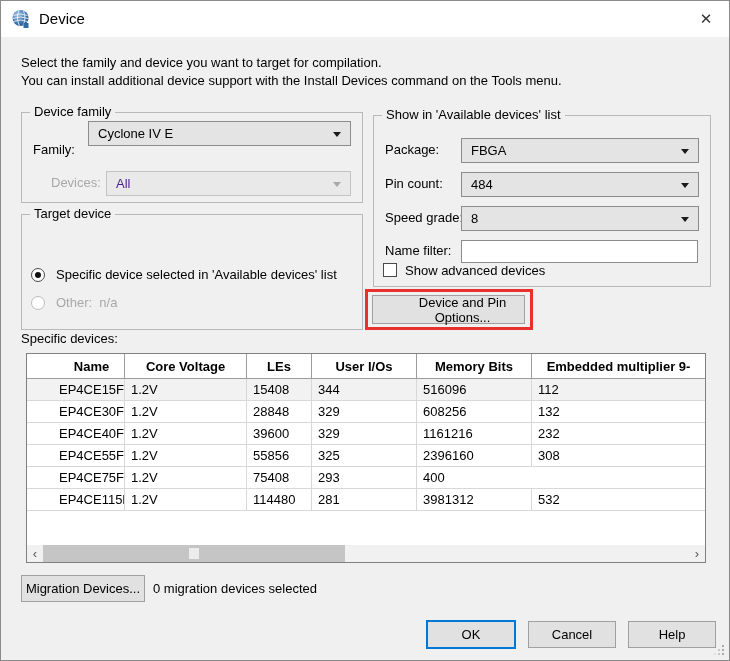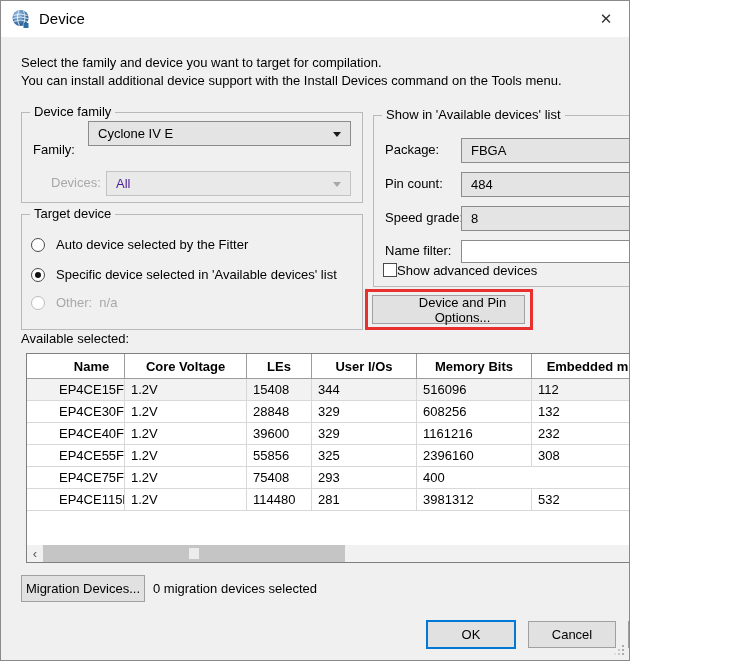--- a/index.html
+++ b/index.html
@@ -1,19 +1,19 @@
 <!DOCTYPE html>
 <html><head>
 <meta charset="utf-8">
 <style>
   * { box-sizing: border-box; margin: 0; padding: 0; }
   html,body { width:730px; height:661px; }
   body { font-family:"Liberation Sans", sans-serif; font-size:13px; color:#000; }
 
-  .dialog { position:relative; width:630px; height:661px; background:#f0f0f0;
+  .dialog { position:relative; width:730px; height:661px; background:#f0f0f0;
             border:1px solid #8a8a8a; overflow:hidden; }
 
   
   .titlebar { position:absolute; left:0; top:0; width:100%; height:36px; background:#ffffff; }
   .app-icon { position:absolute; left:10px; top:8px; width:20px; height:20px; }
   .win-title { position:absolute; left:38px; top:0; height:36px; line-height:36px; font-size:15px; }
   .close-btn { position:absolute; right:0; top:0; width:46px; height:36px;
                display:flex; align-items:center; justify-content:center;
                font-size:15px; color:#333; cursor:pointer; background:transparent; border:none; }
 
@@ -32,21 +32,21 @@
            display:flex; align-items:center; padding:0 9px; cursor:default; }
   .combo .caret { position:absolute; right:9px; top:10px; width:0; height:0;
                   border-left:4px solid transparent; border-right:4px solid transparent;
                   border-top:5px solid #1a1a1a; }
   .combo.disabled { background:#e9e9e9; border-color:#c3c3c3; color:#4c1d95; }
   .combo.disabled .caret { border-top-color:#a8a8a8; }
 
   
   .textinput { position:absolute; height:23px; background:#fff; border:1px solid #8b8b8b;
                font:inherit; padding:0 5px; }
-  .checkrow { position:absolute; display:flex; align-items:flex-start; }
+  .checkrow { position:absolute; display:flex; align-items:flex-start; gap:8px; }
   .checkbox { width:14px; height:14px; background:#fff; border:1px solid #4a4a4a; }
 
   
   .radiorow { position:absolute; display:flex; align-items:center; gap:11px; }
   .radio { width:14px; height:14px; border:1px solid #4a4a4a; border-radius:50%;
            background:#fff; position:relative; flex:0 0 auto; }
   .radio.checked::after { content:""; position:absolute; left:3px; top:3px; right:3px; bottom:3px;
                           background:#111; border-radius:50%; }
   .radio.disabled { border-color:#bdbdbd; }
   .radiolabel { white-space:pre; }
@@ -155,37 +155,33 @@
   <span class="lbl" style="left:384px; top:238px;">Name filter:</span>
   <input class="textinput" style="left: 460px; top: 239px; width: 237px;" value="">
   <div class="checkrow" style="left:382px; top:262px;">
     <span class="checkbox"></span>
     <span>Show advanced devices</span>
   </div>
 
   <div class="group" style="left:20px; top:213px; width:342px; height:116px;">
     <span class="group-title">Target device</span>
   </div>
-  <div class="radiorow" style="left:30px; top:236px;">
-    <span class="radio"></span>
-    <span class="radiolabel">Auto device selected by the Fitter</span>
-  </div>
   <div class="radiorow" style="left:30px; top:266px;">
     <span class="radio checked"></span>
     <span class="radiolabel">Specific device selected in 'Available devices' list</span>
   </div>
   <div class="radiorow" style="left:30px; top:294px;">
     <span class="radio disabled"></span>
     <span class="radiolabel disabled">Other:  n/a</span>
   </div>
 
   <button class="btn" style="left:371px; top:294px; width:153px; height:29px;padding-left:28px;">Device and Pin Options...</button>
   <div class="red-box"></div>
 
-  <span class="avail-label">Available selected:</span>
+  <span class="avail-label">Specific devices:</span>
   <div class="table">
     <div class="thead">
       <div class="th c0">Name</div>
       <div class="th c1">Core Voltage</div>
       <div class="th c2">LEs</div>
       <div class="th c3">User I/Os</div>
       <div class="th c4">Memory Bits</div>
       <div class="th c5">Embedded multiplier 9-</div>
     </div>
 

